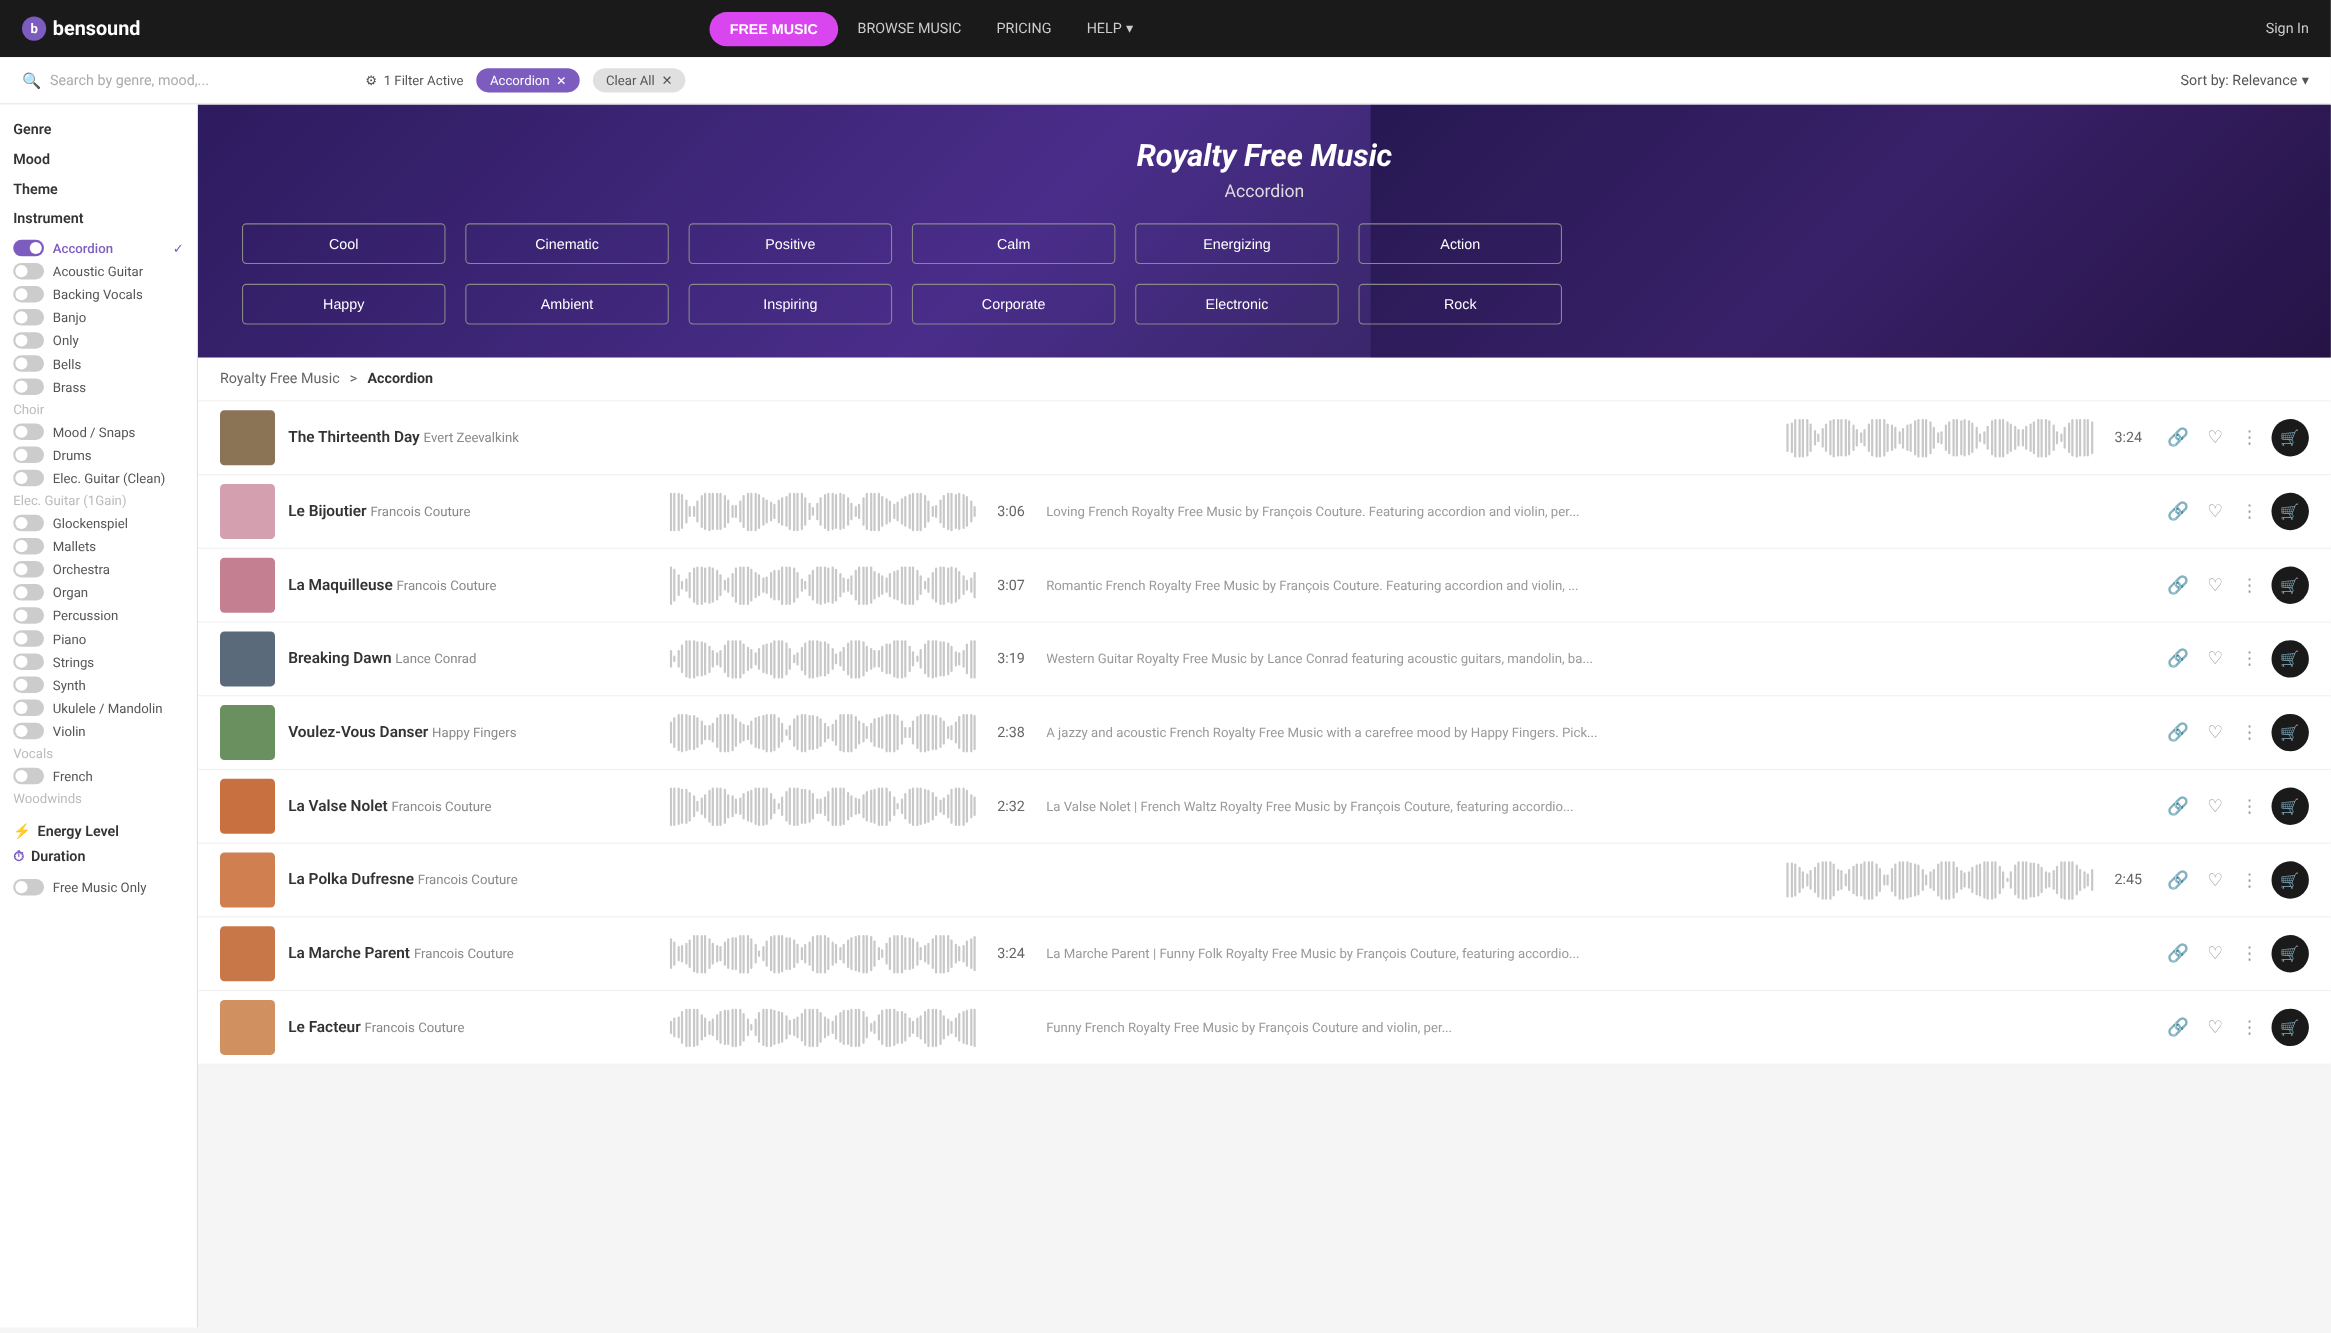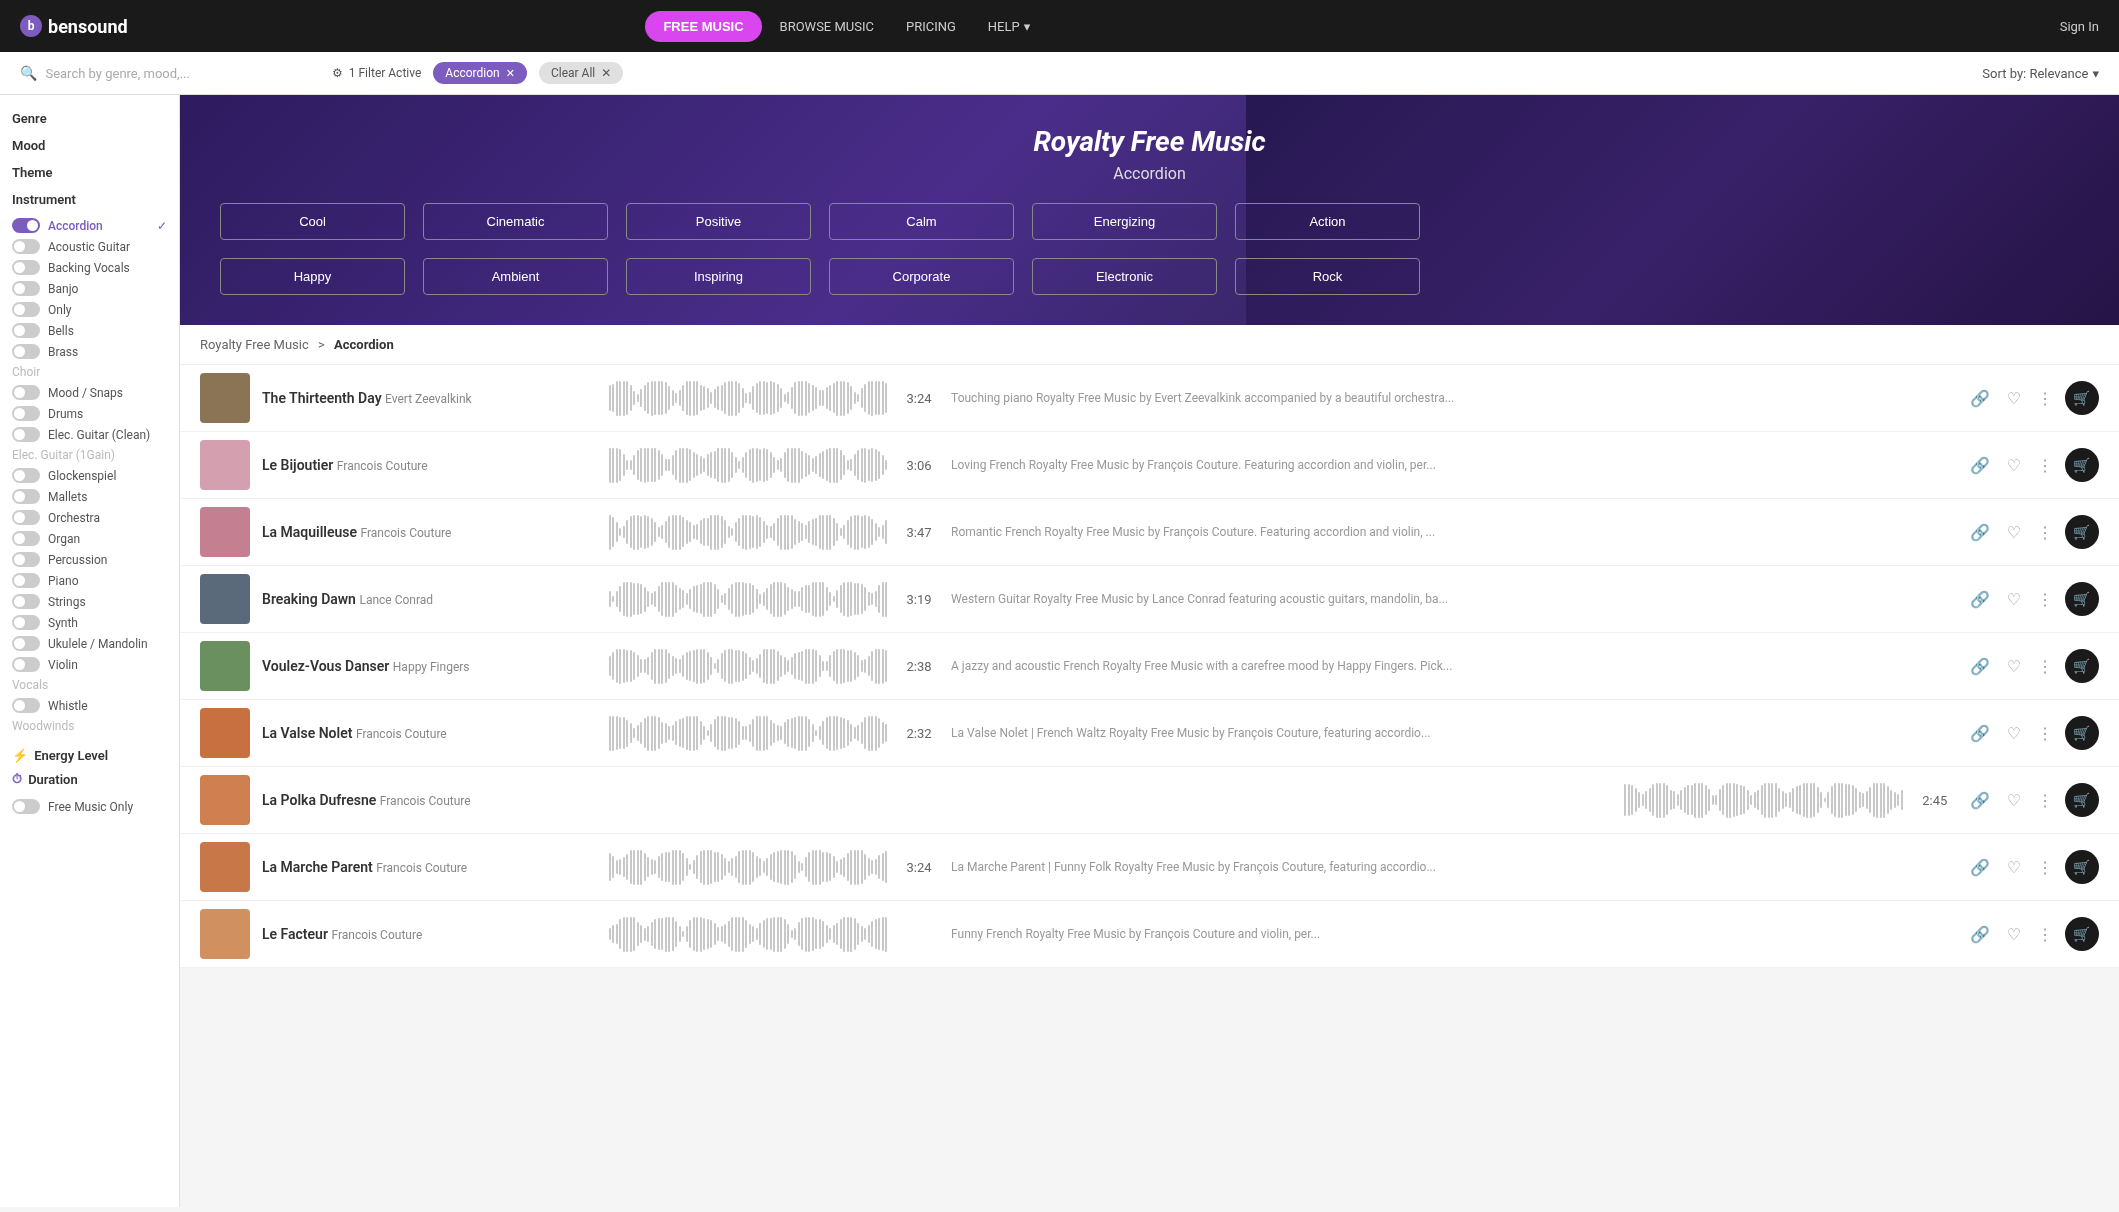--- a/index.html
+++ b/index.html
@@ -219,21 +219,21 @@
         </div>
         <div class="sidebar-item">
           <div class="toggle"></div>
           <span>Violin</span>
         </div>
         <div class="sidebar-item disabled">
           <span>Vocals</span>
         </div>
         <div class="sidebar-item">
           <div class="toggle"></div>
-          <span>Whistle</span>
+          <span>French</span>
         </div>
         <div class="sidebar-item disabled">
           <span>Woodwinds</span>
         </div>
       </div>
 
     <div class="sidebar-energy">
       <span class="energy-icon">⚡</span>
       <span>Energy Level</span>
     </div>
@@ -361,21 +361,20 @@
             <div class="bar" style="height: 19.1177px;"></div>
             <div class="bar" style="height: 27.9747px;"></div>
             <div class="bar" style="height: 33.4521px;"></div>
             <div class="bar" style="height: 35px;"></div>
             <div class="bar" style="height: 33.299px;"></div>
             <div class="bar" style="height: 33.8034px;"></div>
             <div class="bar" style="height: 33.9477px;"></div>
             <div class="bar" style="height: 30.4988px;"></div>
           </div>
           <div class="track-duration">3:24</div>
-          <div class="track-description">Touching piano Royalty Free Music by Evert Zeevalkink accompanied by a beautiful orchestra...</div>
           <div class="track-actions">
             <button class="action-btn">🔗</button>
             <button class="action-btn">♡</button>
             <button class="action-btn">⋮</button>
             <div class="cart-btn">🛒</div>
           </div>
         </div>
         <div class="track-row">
           <div class="track-thumb" style="background: rgb(212, 160, 176);"></div>
           <div class="track-info">
@@ -552,21 +551,21 @@
             <div class="bar" style="height: 35px;"></div>
             <div class="bar" style="height: 31.9743px;"></div>
             <div class="bar" style="height: 33.4011px;"></div>
             <div class="bar" style="height: 31.5726px;"></div>
             <div class="bar" style="height: 26.2145px;"></div>
             <div class="bar" style="height: 17.629px;"></div>
             <div class="bar" style="height: 10.4746px;"></div>
             <div class="bar" style="height: 14.9438px;"></div>
             <div class="bar" style="height: 24.3578px;"></div>
           </div>
-          <div class="track-duration">3:47</div>
+          <div class="track-duration">3:07</div>
           <div class="track-description">Romantic French Royalty Free Music by François Couture. Featuring accordion and violin, ...</div>
           <div class="track-actions">
             <button class="action-btn">🔗</button>
             <button class="action-btn">♡</button>
             <button class="action-btn">⋮</button>
             <div class="cart-btn">🛒</div>
           </div>
         </div>
         <div class="track-row">
           <div class="track-thumb" style="background: rgb(90, 106, 122);"></div>

